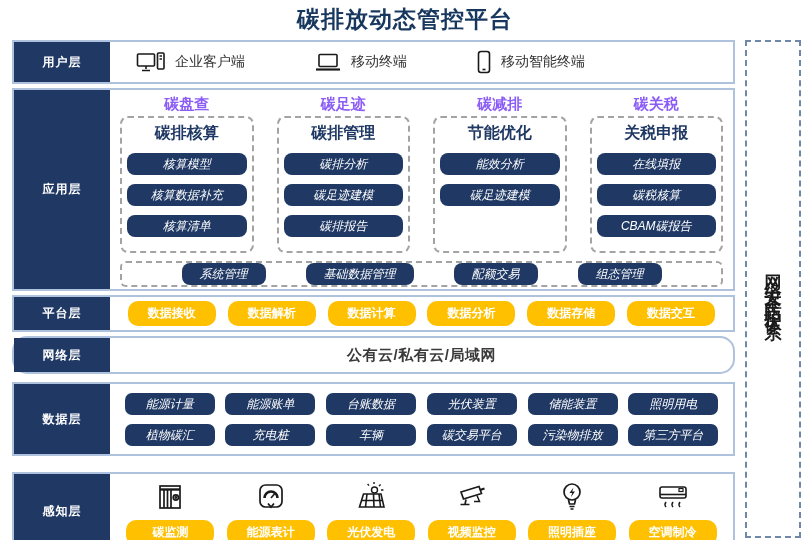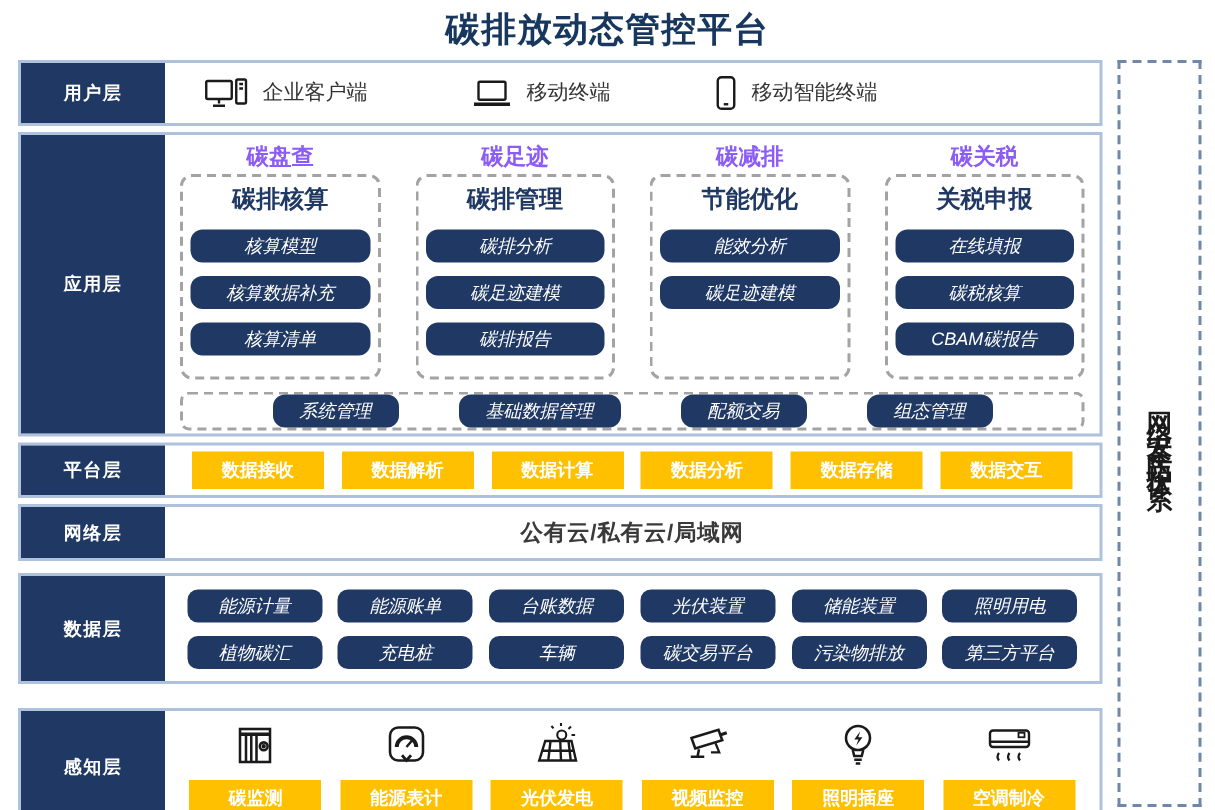--- a/index.html
+++ b/index.html
@@ -8,21 +8,21 @@
   .canvas { position:relative; width:810px; height:540px; background:#fff; overflow:hidden; }
 
   .page-title { position:absolute; top:4px; left:0; width:810px; text-align:center;
     font-size:23px; font-weight:bold; color:#17375e; letter-spacing:1px; }
 
   .row { position:absolute; left:12px; width:723px; border:2px solid #aec2dd;
     display:flex; background:#fff; }
   .row-user { top:40px; height:44px; }
   .row-app { top:88px; height:203px; }
   .row-platform { top:295px; height:37px; }
-  .row-network { top:336px; height:38px; }
+  .row-network { top:336px; height:38px;border-radius:15px; }
   .row-data { top:382px; height:74px; }
   .row-perception { top:472px; height:78px; }
 
   .layer-label { width:96px; flex-shrink:0; background:#1f3864; color:#fff;
     display:flex; align-items:center; justify-content:center;
     font-size:12px; font-weight:bold; letter-spacing:1px; }
   .row-content { flex:1; position:relative; min-width:0; }
 
   
   .user-content { display:flex; align-items:center; padding-left:26px; gap:69px; }
@@ -41,21 +41,21 @@
   .app-sub { text-align:center; font-size:16px; font-weight:bold; color:#1f3864; }
   .pill { background:#1f3864; color:#fff; border-radius:8px; font-size:12px;
     text-align:center; padding:4px 2px; line-height:14px; white-space:nowrap; overflow:hidden;font-style:italic; }
   .app-common { margin-top:8px; border:2px dashed #a3a3a3; border-radius:6px;
     height:40px; display:flex; align-items:center; justify-content:center; gap:40px; }
   .app-common .pill { padding:4px 18px; }
 
   
   .platform-content { display:flex; align-items:center; justify-content:space-evenly; padding:0 6px; }
   .ybtn { background:#ffc000; color:#fff; font-size:12px; font-weight:bold;
-    border-radius:0; width:88px; text-align:center; padding:4px 0; }
+    border-radius:10px; width:88px; text-align:center; padding:4px 0; }
 
   
   .network-content { display:flex; align-items:center; justify-content:center;
     font-size:15px; font-weight:bold; color:#3a3a3a; letter-spacing:0.5px; }
 
   
   .data-content { display:flex; flex-direction:column; justify-content:center; gap:9px; padding:20px 4px; }
   .data-row { display:flex; justify-content:space-evenly; }
   .data-row .pill { width:90px; border-radius:7px; }
 

